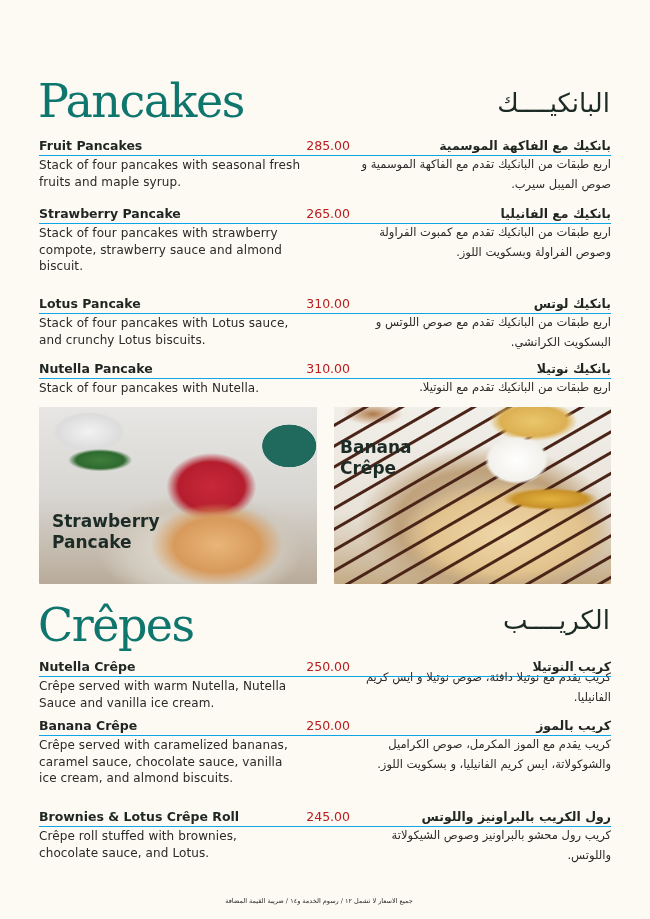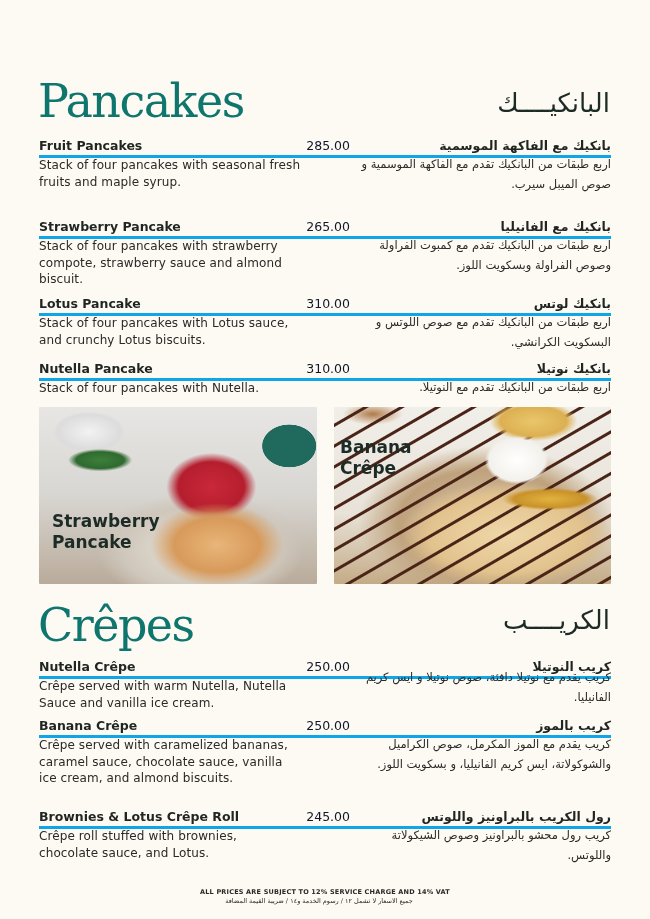--- a/index.html
+++ b/index.html
@@ -10,27 +10,27 @@
   .page { position: absolute; left: 0; top: 0; width: 650px; height: 919px; }
   .title-en {
     position: absolute; left: 38px; font-family: "DejaVu Serif", "Liberation Serif", serif;
     font-size: 46px; letter-spacing: -1.5px; color: #0f766e; font-weight: normal; line-height: 1;
   }
   .title-ar {
     position: absolute; right: 40px; font-family: "DejaVu Sans", sans-serif; font-weight: normal;
     font-size: 26px; color: #1c2b25; direction: rtl; line-height: 1;
   }
   .item { position: absolute; left: 39px; width: 572px; }
-  .item-head { position: relative; height: 17px; border-bottom: 3px solid #0ea5e9; }
+  .item-head { position: relative; height: 17px; border-bottom: 1px solid #0ea5e9; }
   .name-en {
     position: absolute; left: 0; top: 0; font-family: "DejaVu Sans", sans-serif; font-weight: bold;
     font-size: 12.5px; color: #1f2521; white-space: nowrap;
   }
   .price {
-    position: absolute; left: 262px; width: 49px; top: 0; font-size: 12.5px; color: #0f172a;
+    position: absolute; left: 262px; width: 49px; top: 0; font-size: 12.5px; color: #b91c1c;
     font-family: "DejaVu Sans", sans-serif; text-align: right; white-space: nowrap;
   }
   .name-ar {
     position: absolute; right: 0; top: 0; font-weight: bold; font-size: 12.5px; direction: rtl;
     white-space: nowrap; color: #1f2521;
   }
   .desc-en {
     position: absolute; left: 0; width: 270px; font-size: 12px; line-height: 16.5px; color: #2a2a28;
     letter-spacing: 0.1px;
   }
@@ -90,21 +90,21 @@
   <div class="item" style="top:138px;">
     <div class="item-head">
       <span class="name-en">Fruit Pancakes</span>
       <span class="price">285.00</span>
       <span class="name-ar">بانكيك مع الفاكهة الموسمية</span>
     </div>
     <div class="desc-en" style="top:19px;">Stack of four pancakes with seasonal fresh fruits and maple syrup.</div>
     <div class="desc-ar" style="top:16px;">اربع طبقات من البانكيك تقدم مع الفاكهة الموسمية و صوص الميبل سيرب.</div>
   </div>
 
-  <div class="item" style="top:219px;">
+  <div class="item" style="top:206px;">
     <div class="item-head">
       <span class="name-en">Strawberry Pancake</span>
       <span class="price">265.00</span>
       <span class="name-ar">بانكيك مع الفانيليا</span>
     </div>
     <div class="desc-en" style="top:19px;">Stack of four pancakes with strawberry compote, strawberry sauce and almond biscuit.</div>
     <div class="desc-ar" style="top:16px;">اربع طبقات من البانكيك تقدم مع كمبوت الفراولة وصوص الفراولة وبسكويت اللوز.</div>
   </div>
 
   <div class="item" style="top:296px;">
@@ -170,15 +170,14 @@
   <div class="item" style="top:809px;">
     <div class="item-head">
       <span class="name-en">Brownies &amp; Lotus Crêpe Roll</span>
       <span class="price">245.00</span>
       <span class="name-ar">رول الكريب بالبراونيز واللوتس</span>
     </div>
     <div class="desc-en" style="top:19px; width:250px;">Crêpe roll stuffed with brownies, chocolate sauce, and Lotus.</div>
     <div class="desc-ar" style="top:16px;">كريب رول محشو بالبراونيز وصوص الشيكولاتة واللوتس.</div>
   </div>
 
-  <div class="footer-en">ALL PRICES ARE SUBJECT TO 12% SERVICE CHARGE AND 14% VAT</div>
   <div class="footer-ar">جميع الاسعار لا تشمل ١٢ / رسوم الخدمة و١٤ / ضريبة القيمة المضافة</div>
 </div>
 
 </body></html>

